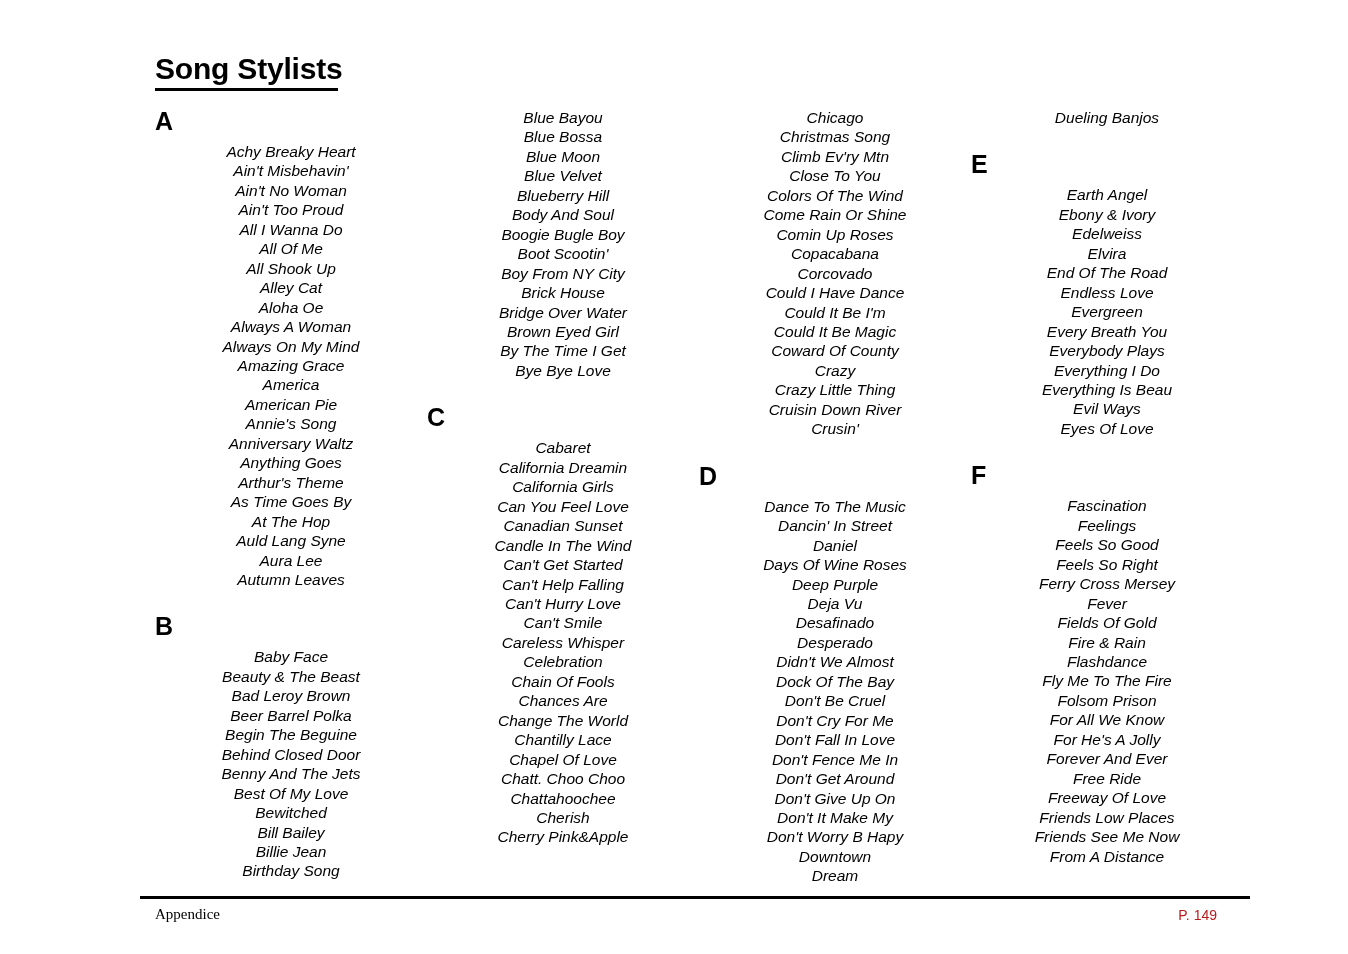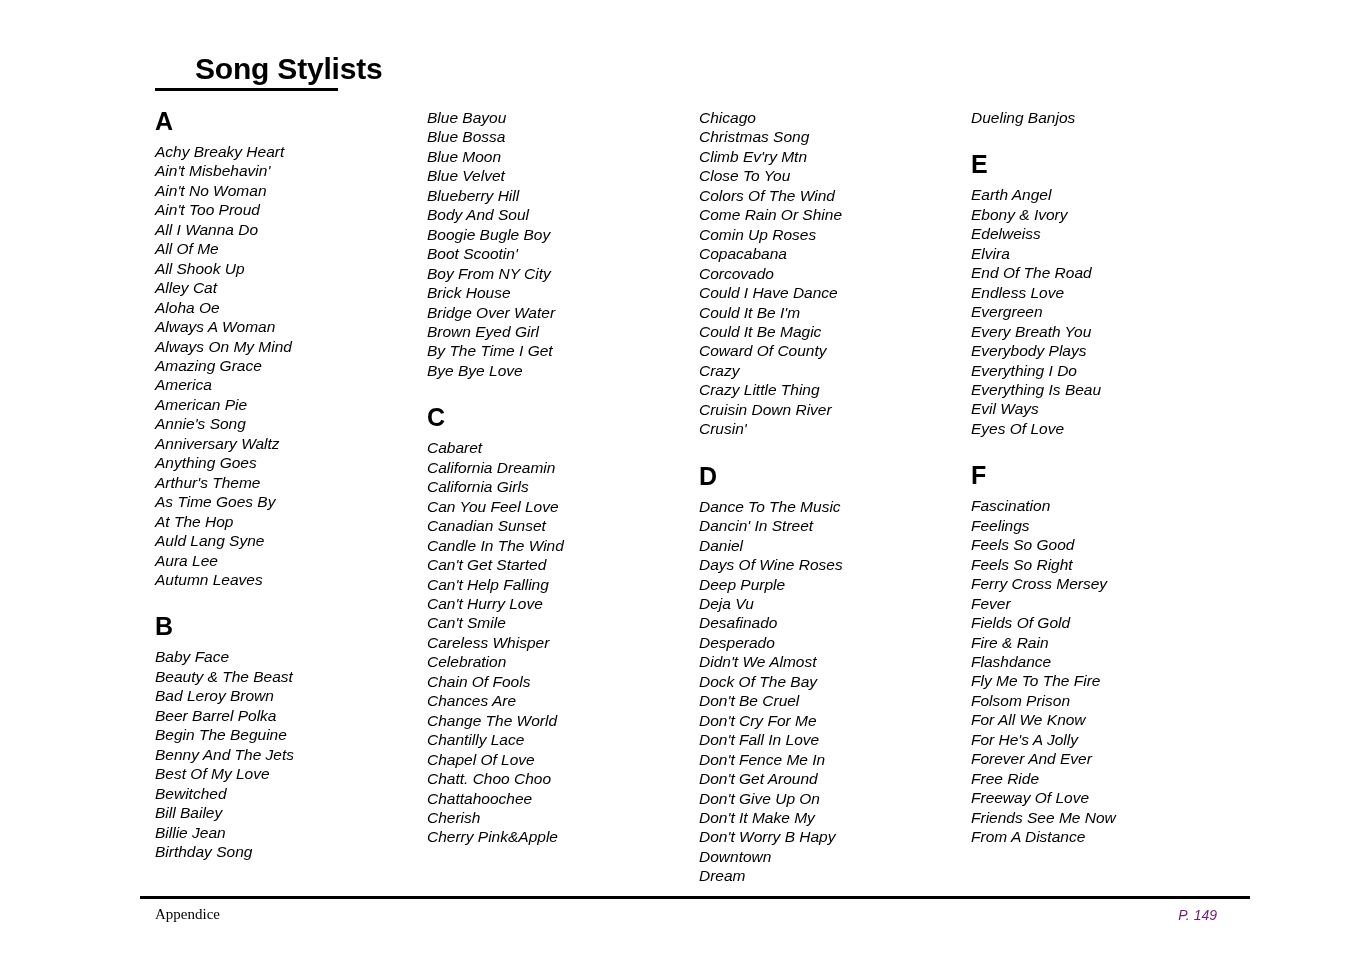--- a/index.html
+++ b/index.html
@@ -29,21 +29,20 @@
     left: 155px;
     top: 52px;
   }
   .title {
     font-size: 30px;
     font-weight: bold;
     letter-spacing: -0.2px;
     line-height: 34px;
     color: #000;
     white-space: nowrap;
-    margin-left: 40px;
   }
   .title-rule {
     width: 183px;
     height: 3px;
     background: #000;
     margin-top: 2px;
   }
 
   
   .columns {
@@ -69,20 +68,21 @@
     color: #000;
   }
   .letter-block + .letter-block .letter-heading {
     margin-top: 24px;
   }
 
   .song-list {
     list-style: none;
     margin: 0;
     padding: 0;
+    text-align: center;
   }
   .song-item {
     font-size: 15.5px;
     font-style: italic;
     line-height: 19.45px;
     white-space: nowrap;
     color: #000;
   }
 
   
@@ -100,22 +100,21 @@
     top: 906px;
     font-family: "Liberation Serif", serif;
     font-size: 15px;
     color: #000;
   }
   .footer-right {
     position: absolute;
     right: 131px;
     top: 907px;
     font-size: 14px;
-    font-style: italic;
-    color: #701a75;
+    color: #b91c1c;
     white-space: nowrap;
   }
 </style>
 </head>
 <body>
 
 <div class="page">
 
   <div class="title-wrap">
     <div class="title">Song Stylists</div>
@@ -153,20 +152,21 @@
           </ul>
         </div>
         <div class="letter-block">
           <div class="letter-heading">B</div>
           <ul class="song-list">
             <li class="song-item">Baby Face</li>
             <li class="song-item">Beauty &amp; The Beast</li>
             <li class="song-item">Bad Leroy Brown</li>
             <li class="song-item">Beer Barrel Polka</li>
             <li class="song-item">Begin The Beguine</li>
+            <li class="song-item">Behind Closed Door</li>
             <li class="song-item">Benny And The Jets</li>
             <li class="song-item">Best Of My Love</li>
             <li class="song-item">Bewitched</li>
             <li class="song-item">Bill Bailey</li>
             <li class="song-item">Billie Jean</li>
             <li class="song-item">Birthday Song</li>
           </ul>
         </div>
       </div>
       <div class="column">
@@ -299,20 +299,21 @@
             <li class="song-item">Fields Of Gold</li>
             <li class="song-item">Fire &amp; Rain</li>
             <li class="song-item">Flashdance</li>
             <li class="song-item">Fly Me To The Fire</li>
             <li class="song-item">Folsom Prison</li>
             <li class="song-item">For All We Know</li>
             <li class="song-item">For He's A Jolly</li>
             <li class="song-item">Forever And Ever</li>
             <li class="song-item">Free Ride</li>
             <li class="song-item">Freeway Of Love</li>
+            <li class="song-item">Friends Low Places</li>
             <li class="song-item">Friends See Me Now</li>
             <li class="song-item">From A Distance</li>
           </ul>
         </div>
       </div>
     </div>
 
   <div class="footer-rule"></div>
   <div class="footer-left">Appendice</div>
   <div class="footer-right">P. 149</div>

